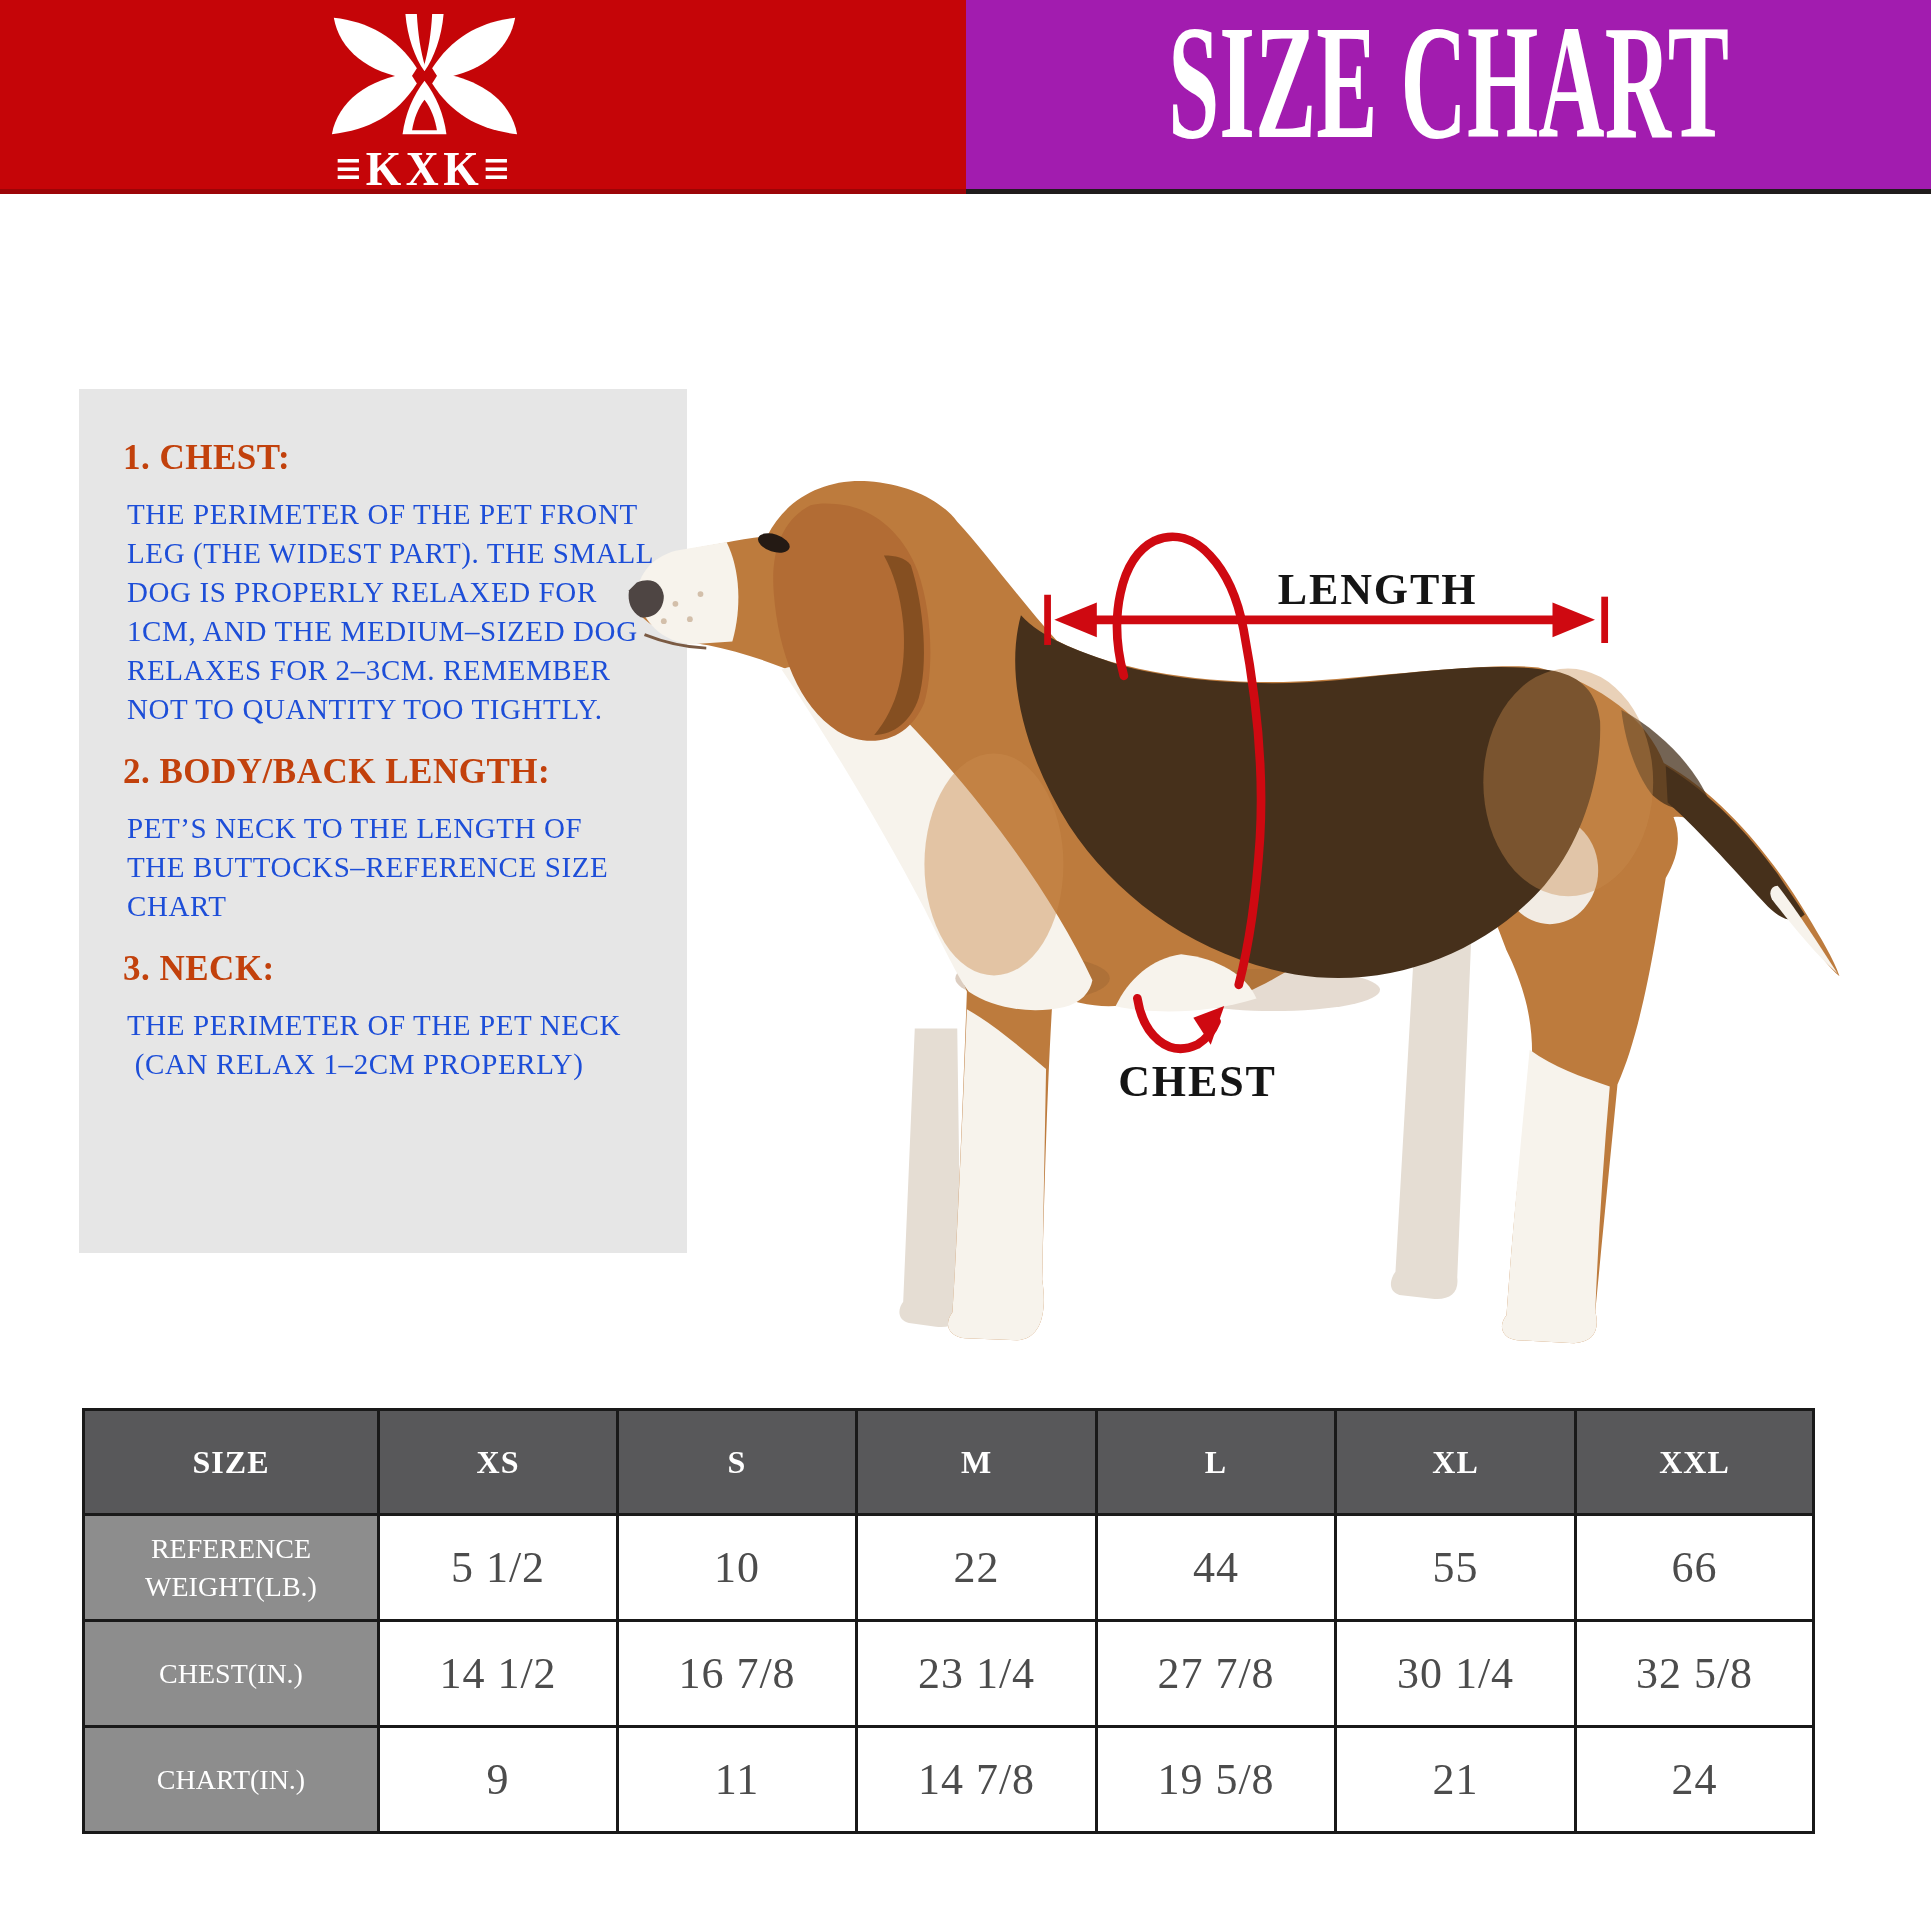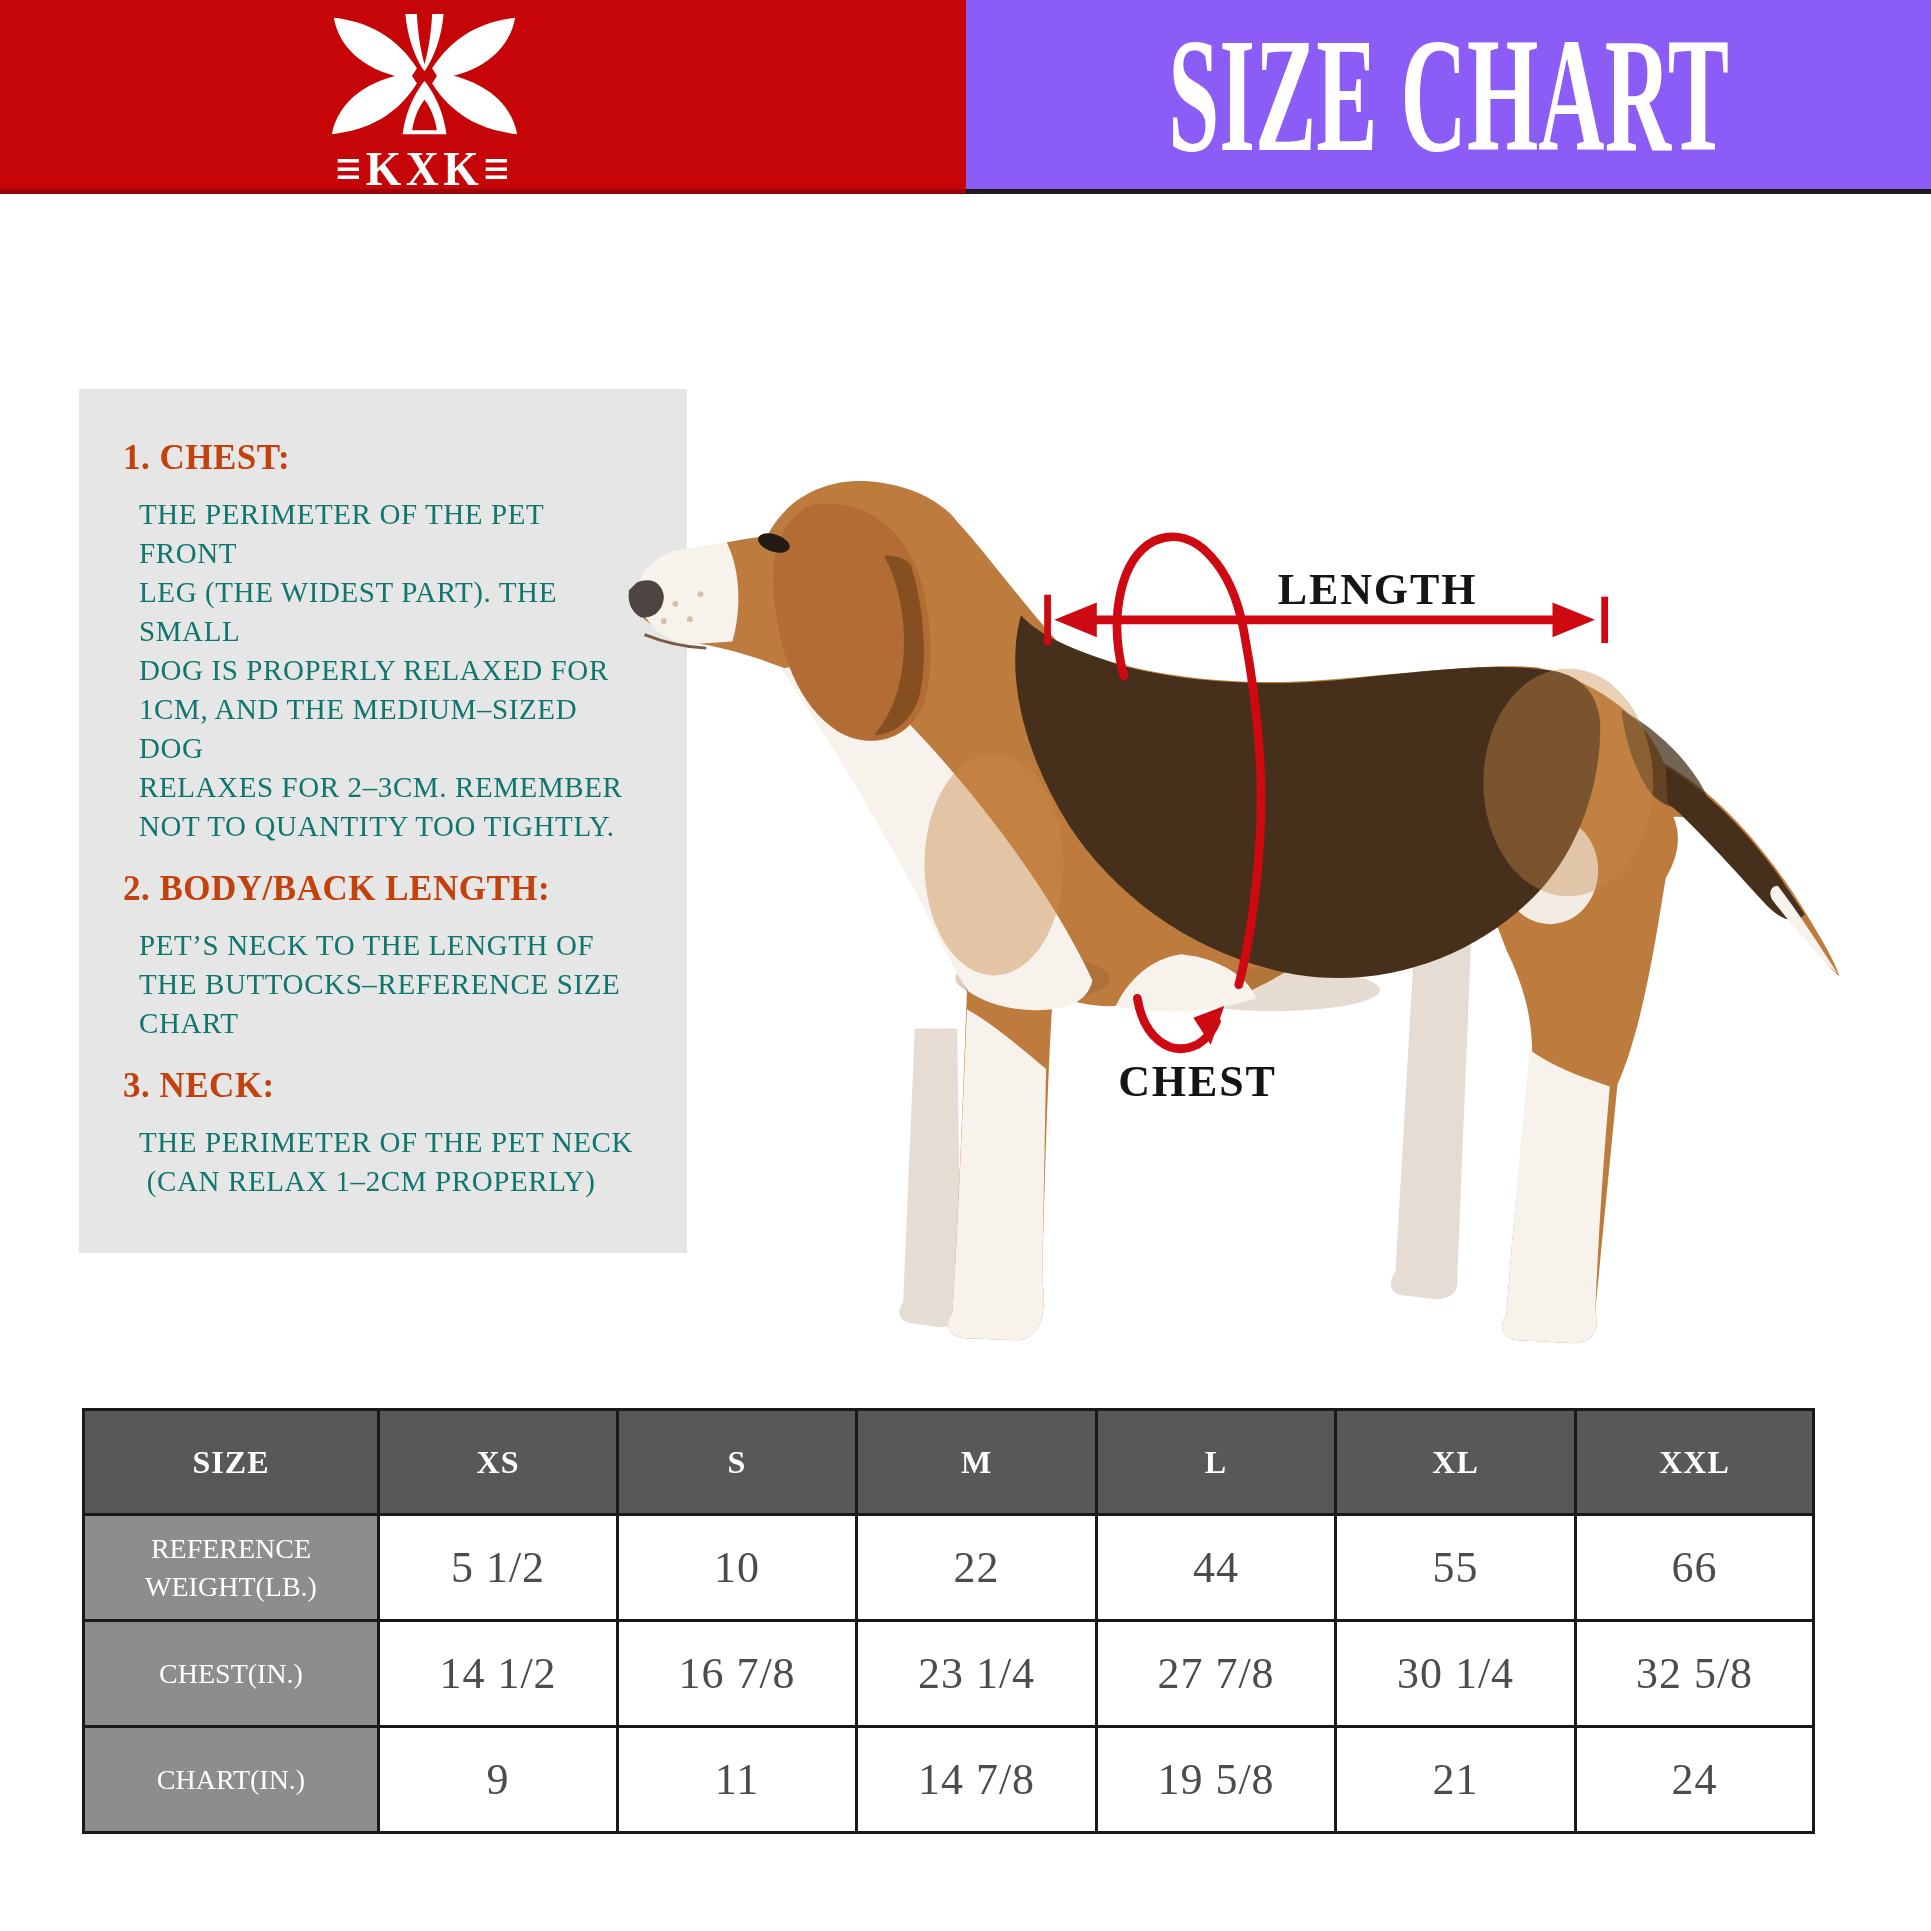--- a/index.html
+++ b/index.html
@@ -3,33 +3,33 @@
 <meta charset="utf-8">
 <style>
   html,body{margin:0;padding:0;background:#ffffff;}
   .canvas{
     position:relative;width:1931px;height:1931px;overflow:hidden;background:#ffffff;
     font-family:Liberation Serif, serif;
   }
   
   .header{position:absolute;left:0;top:0;width:1931px;height:195px;}
   .brand-band{position:absolute;left:0;top:0;width:966px;height:189px;background:#c50508;border-bottom:5.8px solid #9c0507;}
-  .title-band{position:absolute;left:966px;top:0;width:966px;height:189px;background:#8b5cf6;border-bottom:5.8px solid #201c1c;
-              display:flex;align-items:center;justify-content:center;}
+  .title-band{position:absolute;left:966px;top:0;width:966px;height:189px;background:#a21caf;border-bottom:5.8px solid #201c1c;
+              display:flex;justify-content:center;}
   .size-chart-title{color:#ffffff;font-weight:700;font-size:164px;line-height:1;white-space:nowrap;
                     transform:scaleX(0.56);transform-origin:center;letter-spacing:0;}
   .logo-wrap{position:absolute;left:322px;top:11.6px;width:205px;text-align:center;}
   .brand-mark{color:#ffffff;font-weight:700;font-size:48px;line-height:1;letter-spacing:4.8px;margin-top:3.9px;
               transform:scaleX(0.95);transform-origin:center;}
   
   .panel{position:absolute;left:79px;top:389px;width:608px;height:864px;background:#e6e6e6;
          box-sizing:border-box;padding:50px 27px 0 44px;}
   .sec-heading{color:#c2410c;font-weight:700;font-size:35px;line-height:1.1;margin:0 0 17.4px 0;letter-spacing:0.5px;}
   .sec-heading.later{margin-top:24px;}
-  .sec-body{color:#0f766e;font-size:29px;line-height:39px;margin:16px;letter-spacing:0.6px;white-space:pre-wrap;}
+  .sec-body{color:#1d4ed8;font-size:29px;line-height:39px;margin:4px;letter-spacing:0.6px;white-space:pre-wrap;}
   
   .dog-svg{position:absolute;left:492px;top:449px;width:1361px;height:908px;}
   .anno-svg{position:absolute;left:0;top:0;width:1931px;height:1931px;pointer-events:none;}
   .anno-label{position:absolute;color:#151515;font-weight:700;font-size:44px;letter-spacing:1.9px;
               width:299px;text-align:center;line-height:1;}
   .label-length{left:1228px;top:568px;}
   .label-chest{left:1048px;top:1060px;}
   
   .size-table{position:absolute;left:82px;top:1408px;border-collapse:collapse;table-layout:fixed;width:1733px;}
   .size-table td,.size-table th{border:3.9px solid #191919;text-align:center;vertical-align:middle;padding:0;}

